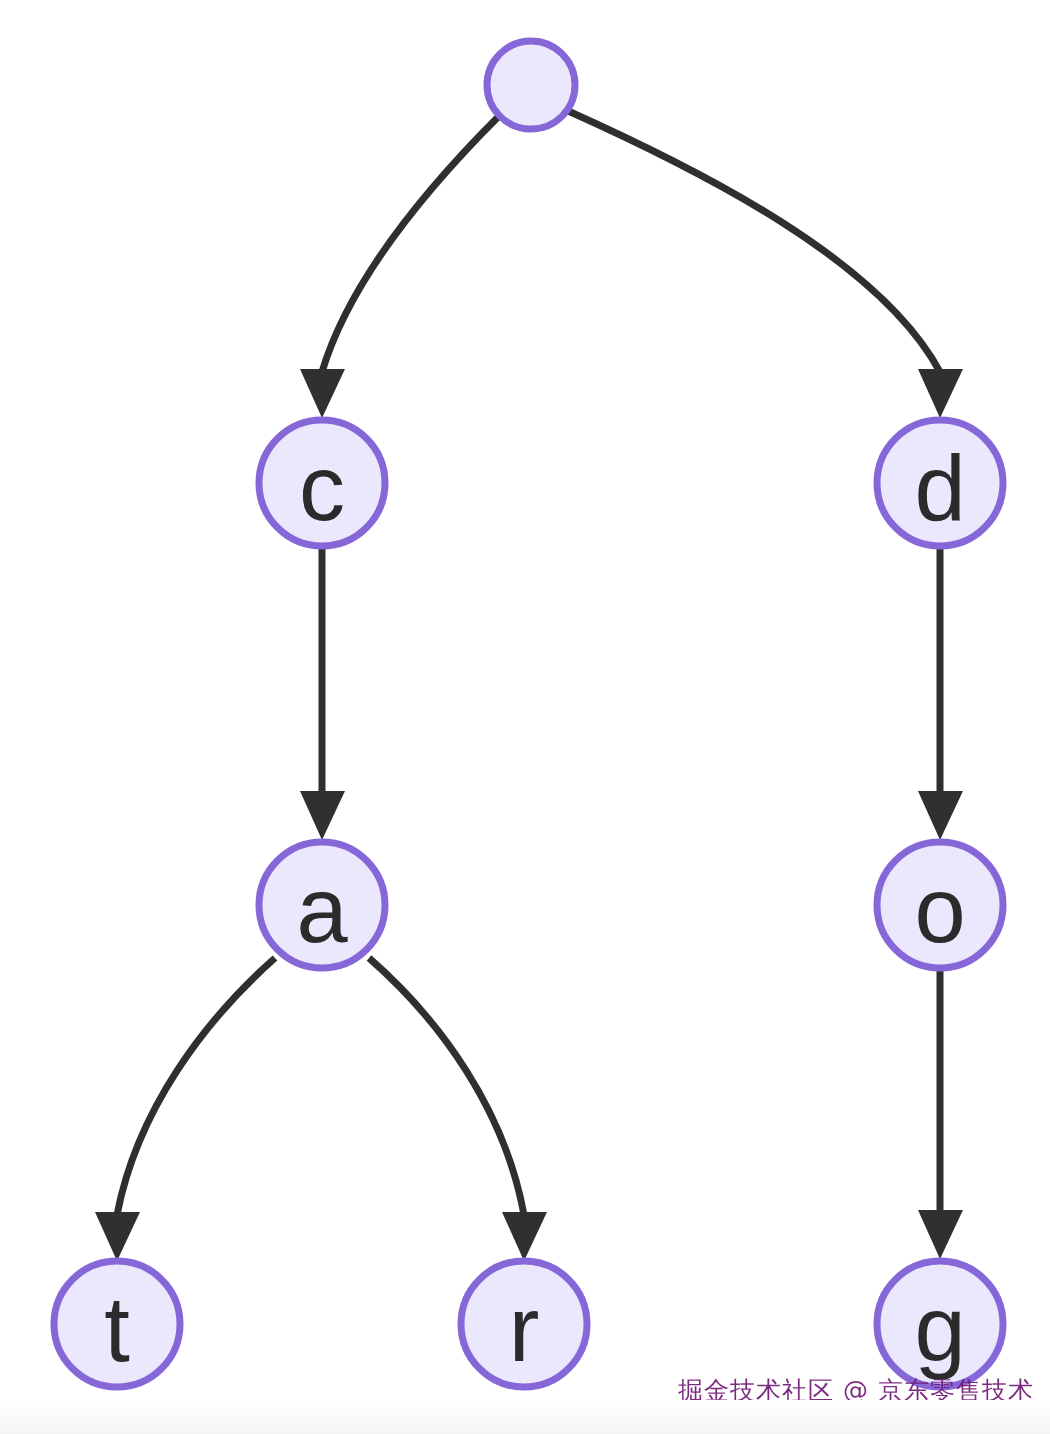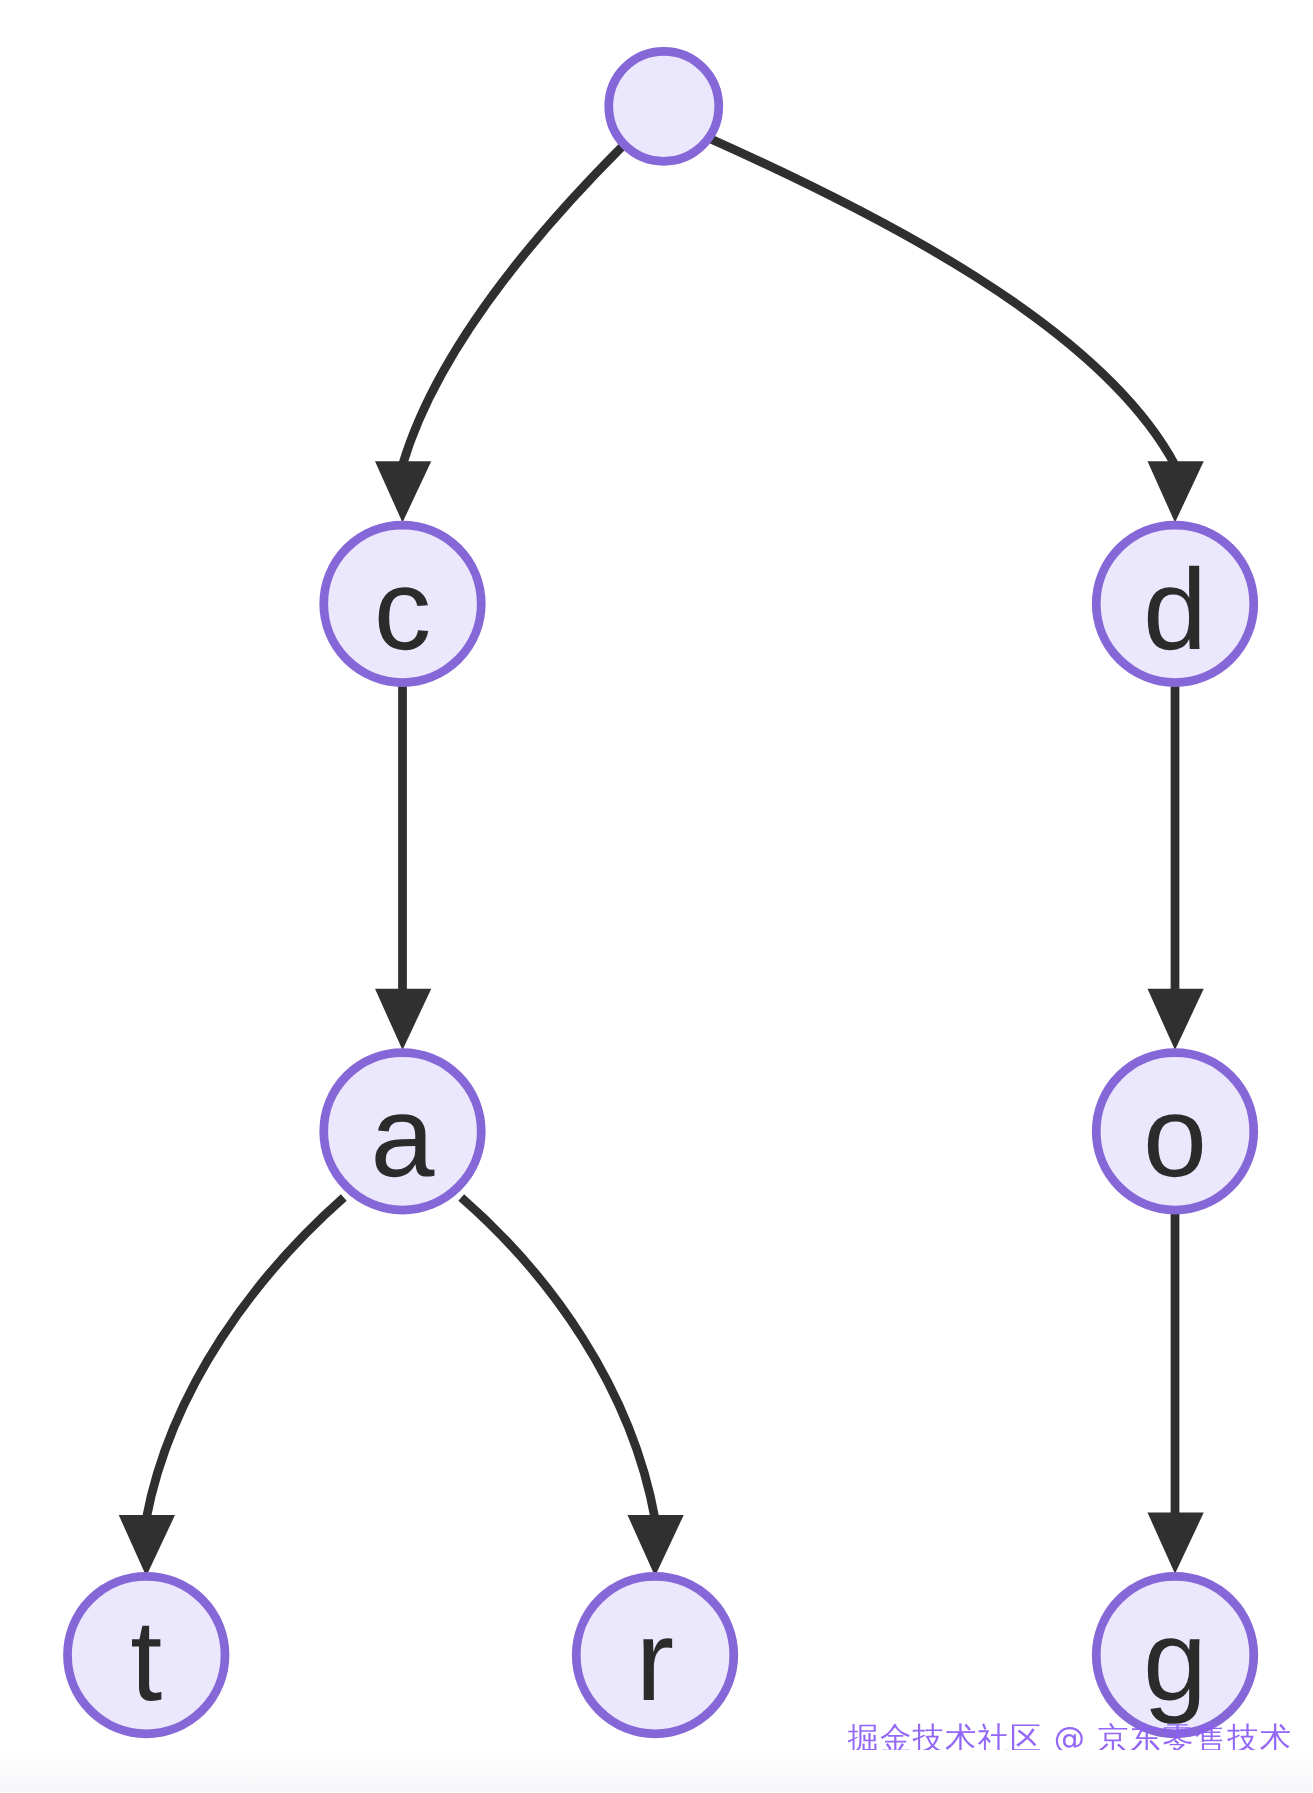--- a/index.html
+++ b/index.html
@@ -57,21 +57,21 @@
     dominant-baseline: central;
     paint-order: stroke;
   }
   #watermark {
     position: absolute;
     left: 678px;
     top: 1374px;
     font-family: "DejaVu Sans", sans-serif;
     font-size: 25px;
     letter-spacing: 1px;
-    color: #8b5cf6;
+    color: #701a75;
     opacity: 0.92;
     white-space: nowrap;
     pointer-events: none;
     user-select: none;
   }
 </style>
 </head>
 <body>
 
 <div id="stage">

